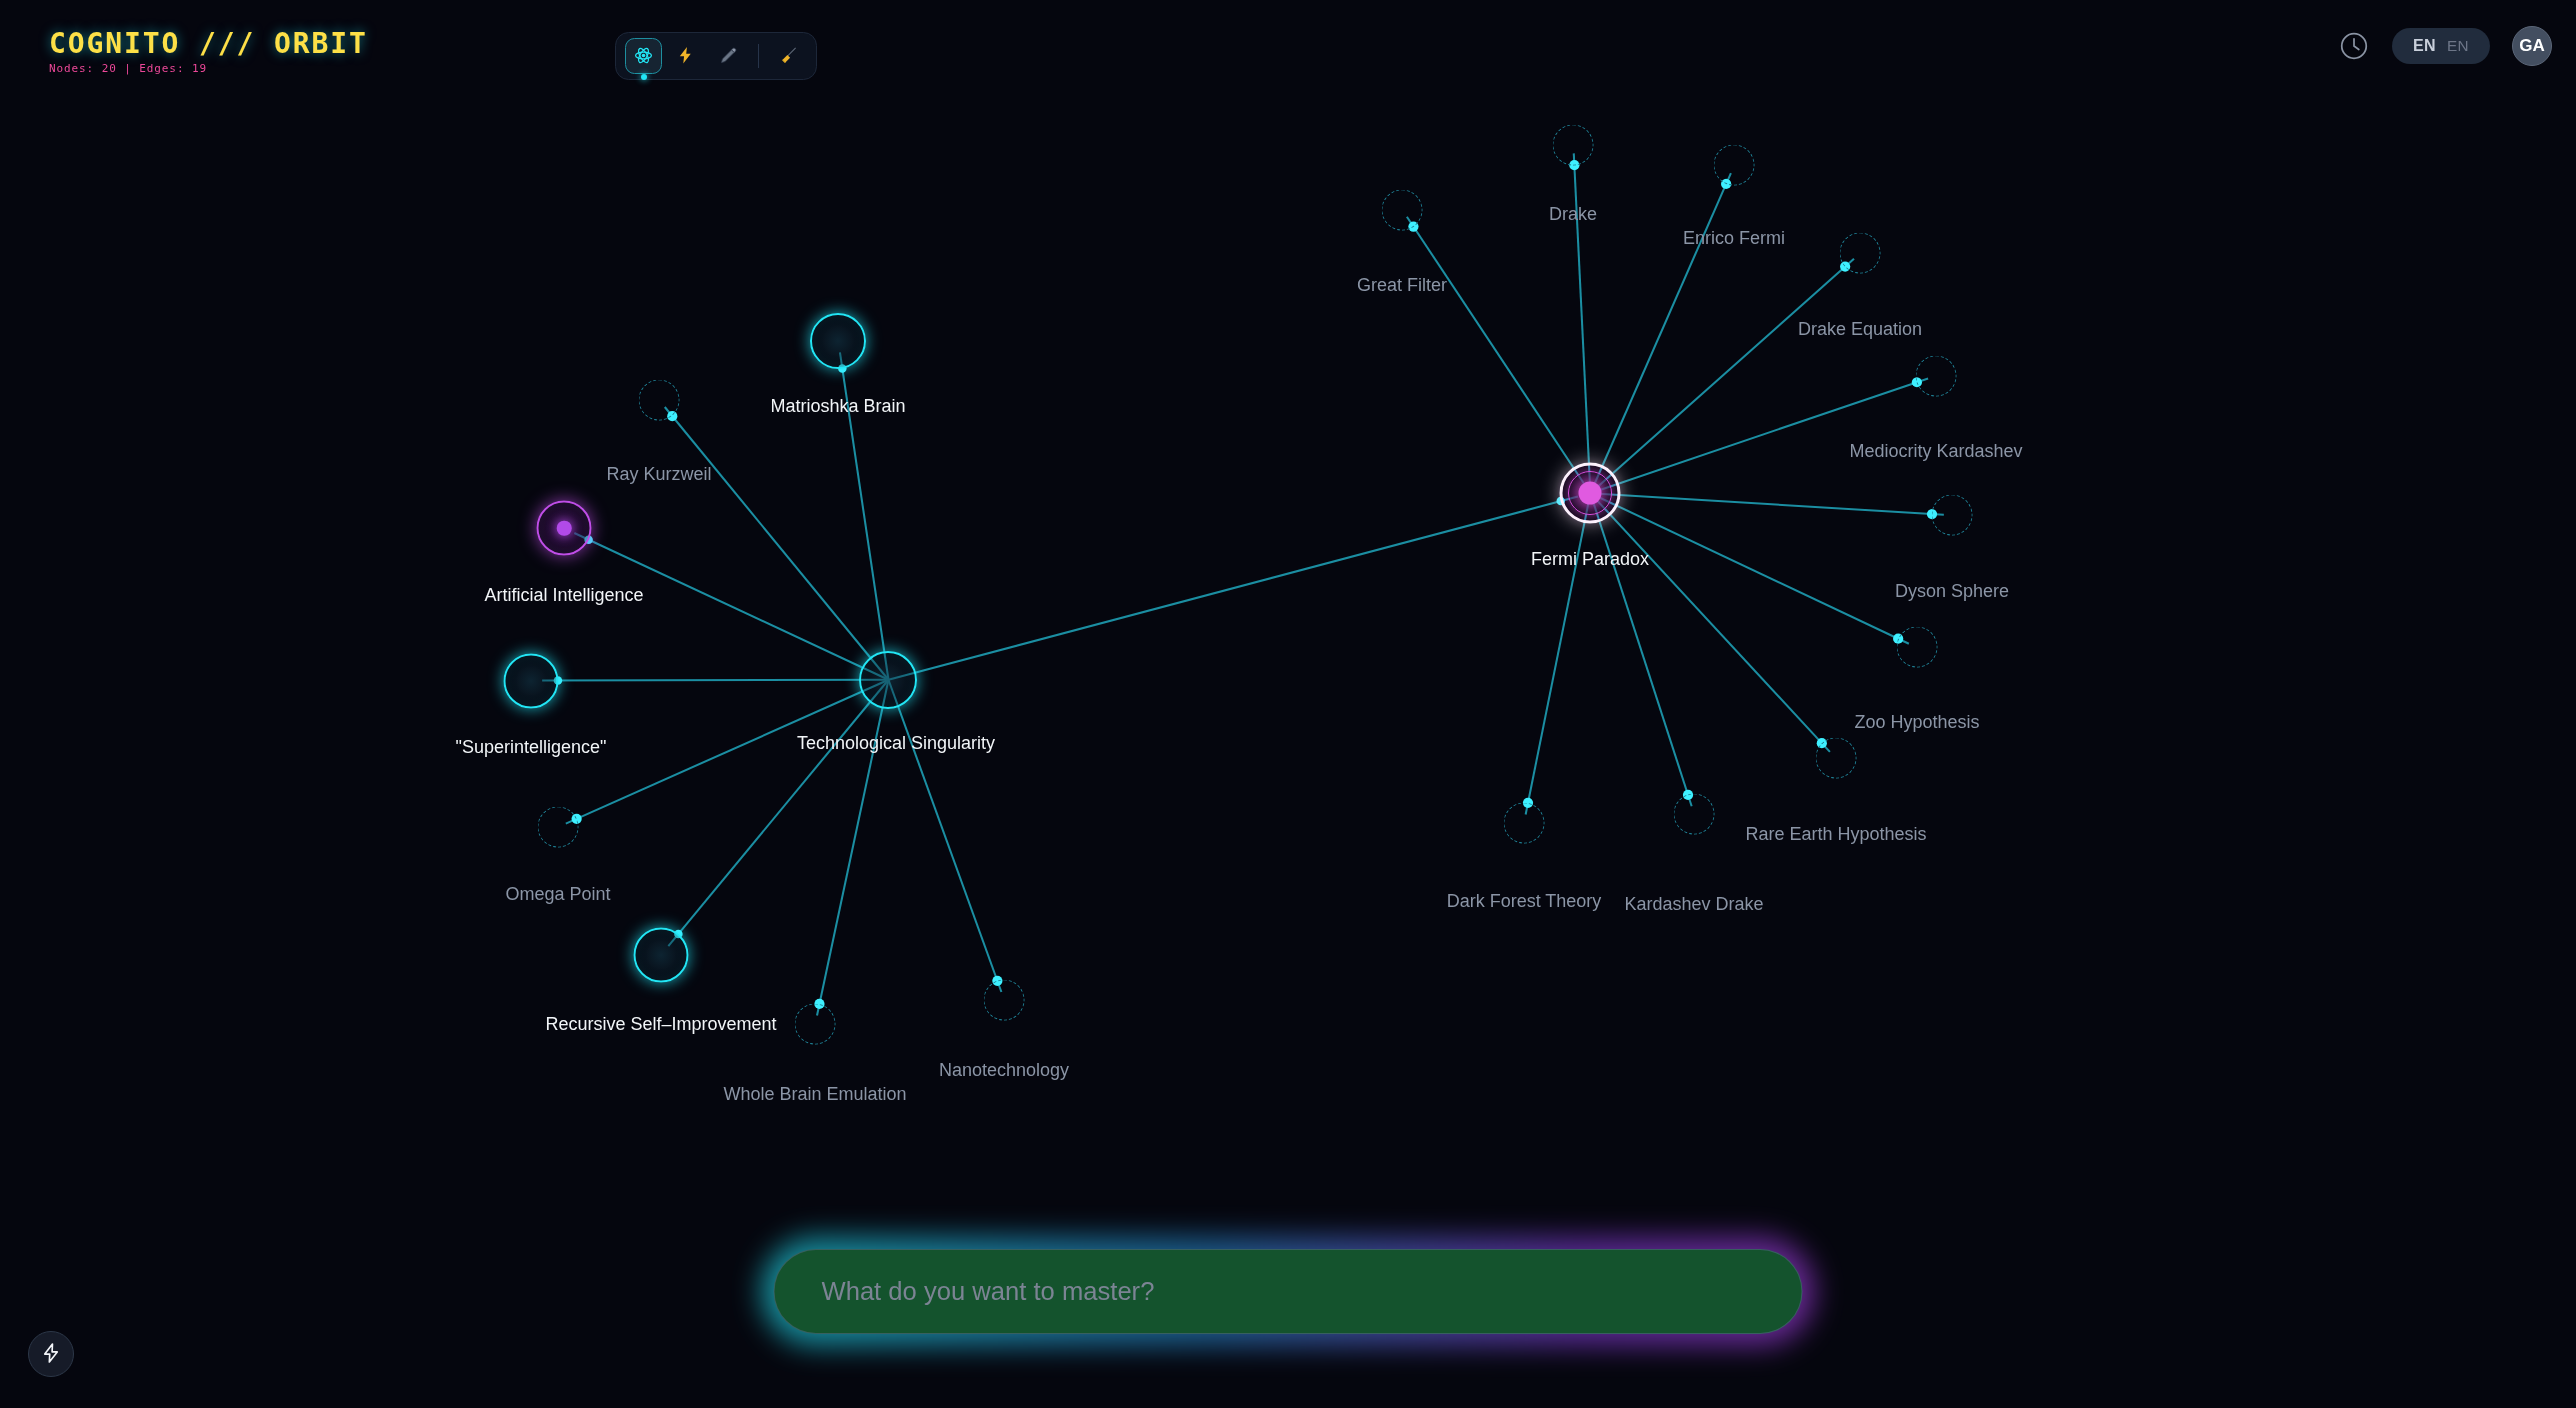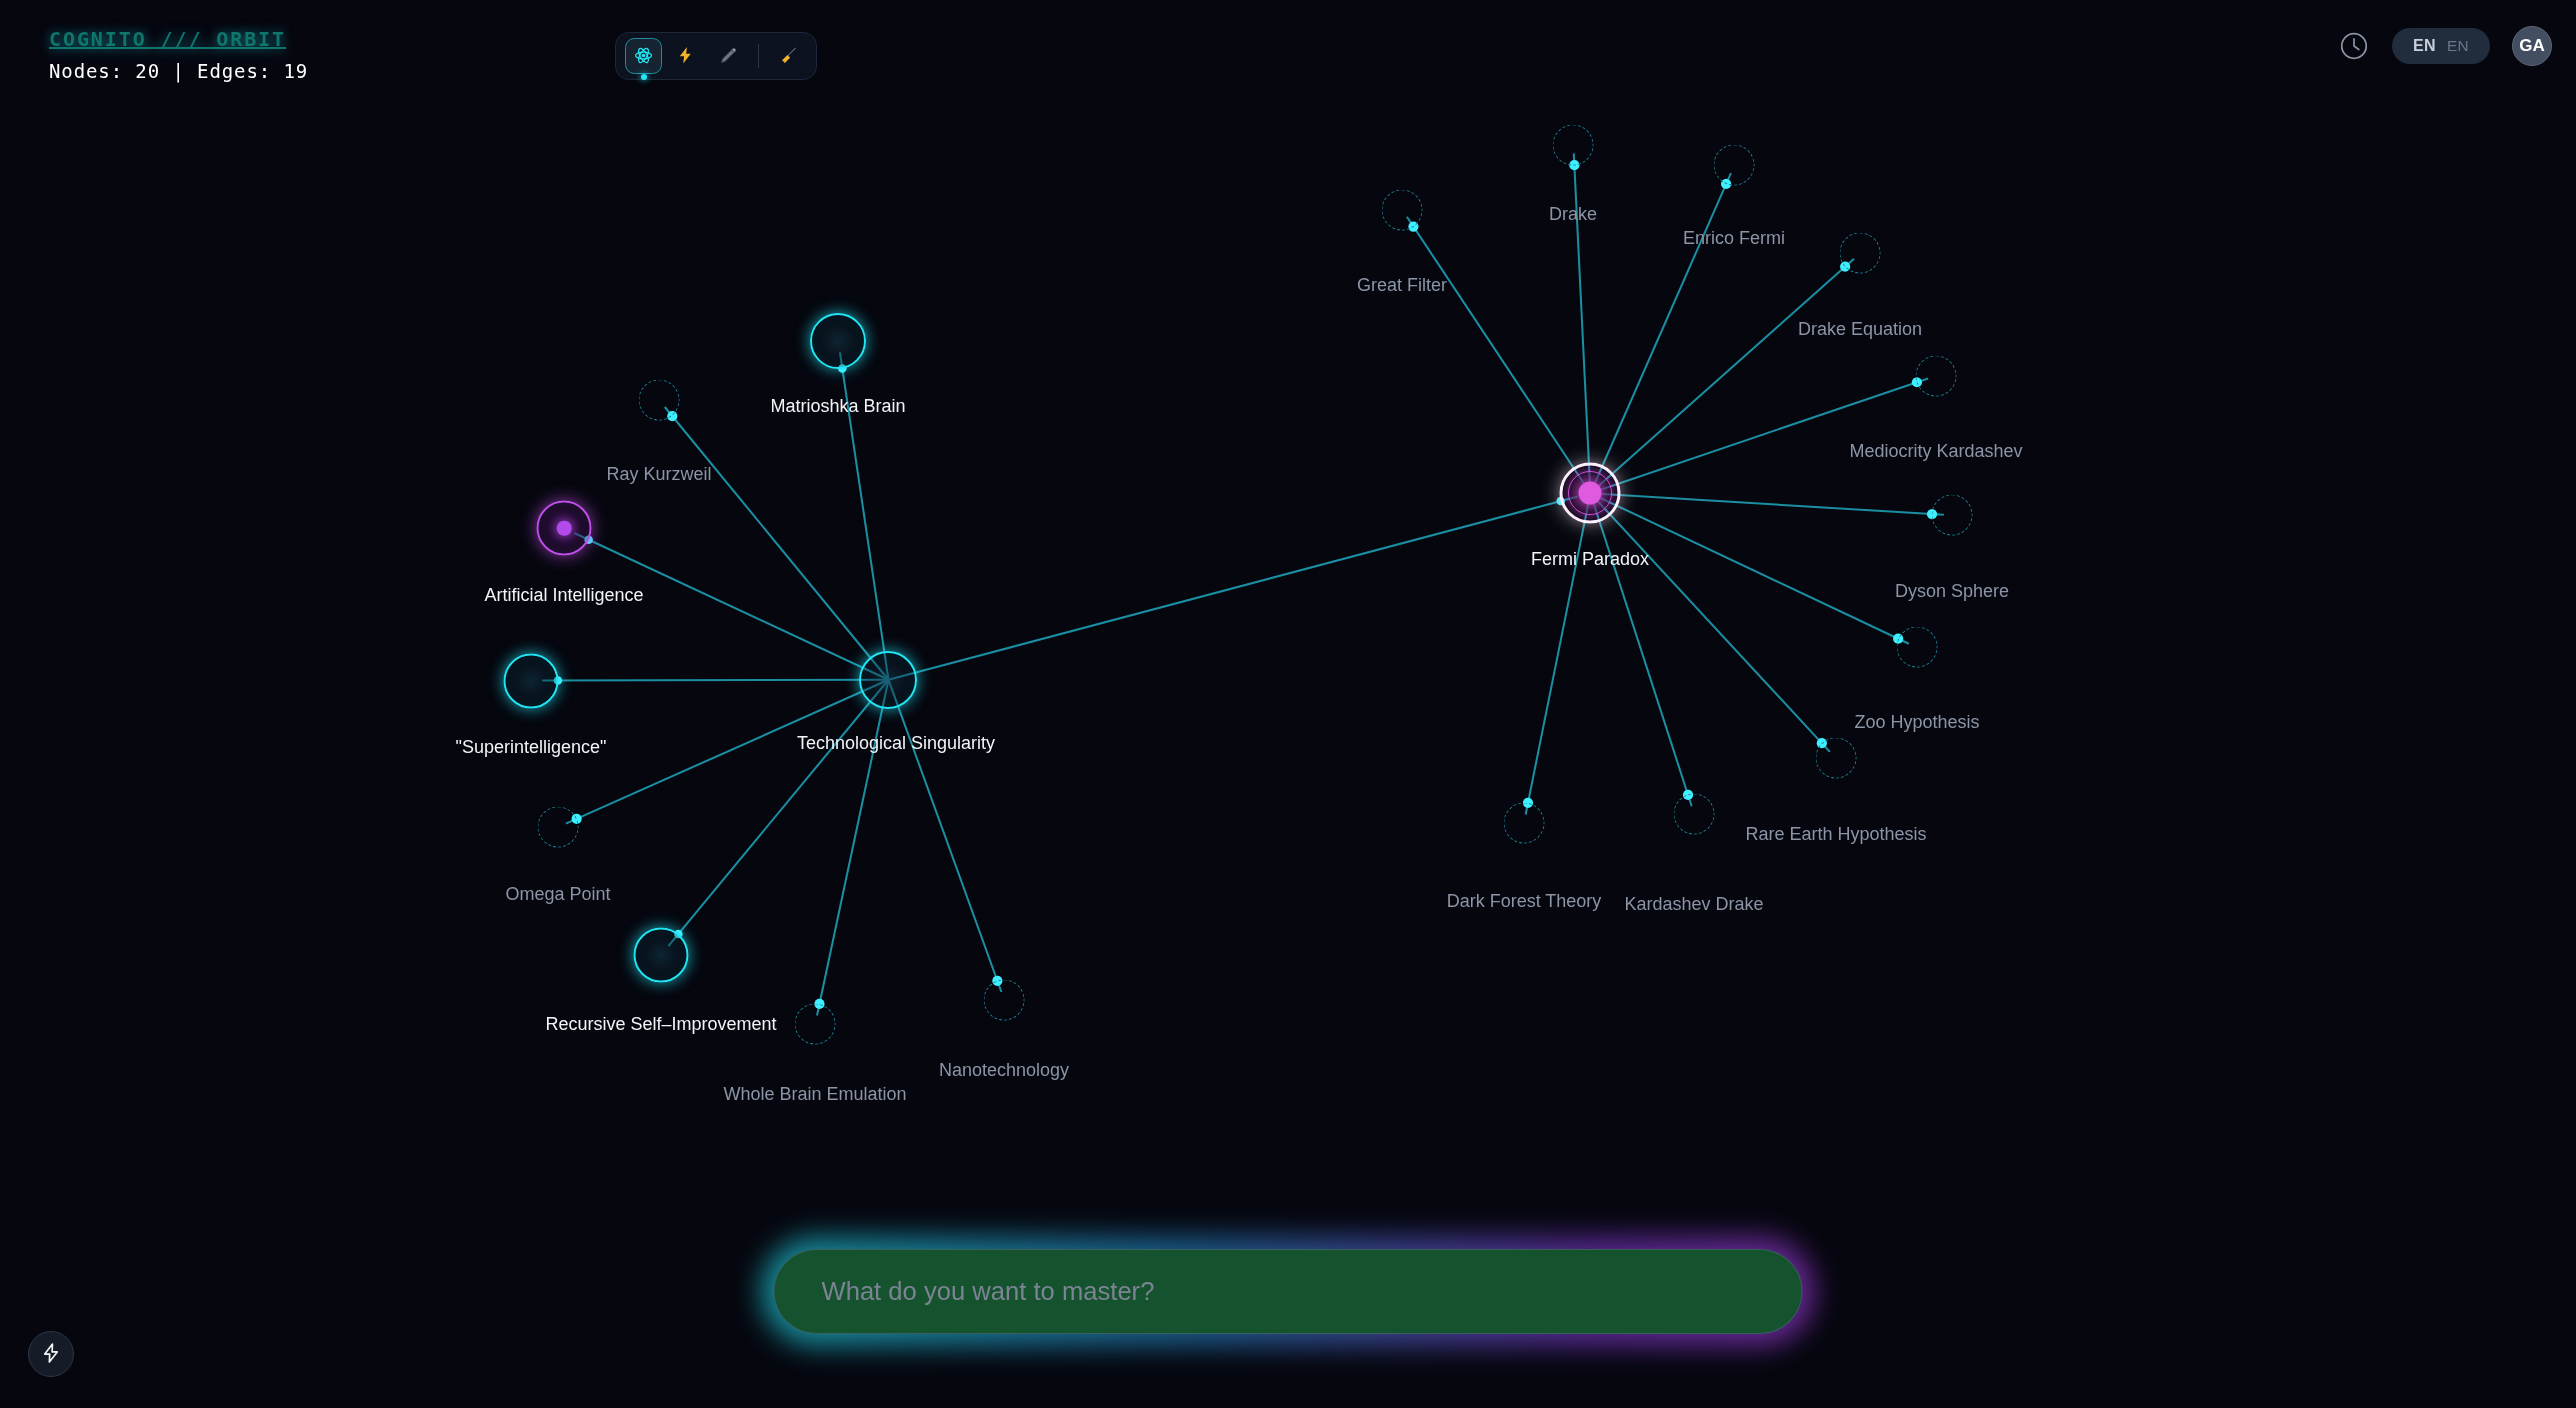--- a/index.html
+++ b/index.html
@@ -10,29 +10,28 @@
     overflow: hidden;
     font-family: "Liberation Sans", sans-serif;
     -webkit-font-smoothing: antialiased;
   }
   #app { position: relative; width: 2576px; height: 1409px; background: #05060e; }
 
   
   .brand-block { position: absolute; left: 49px; top: 27px; }
   .brand-title {
     font-family: "DejaVu Sans Mono", "Liberation Mono", monospace;
-    font-size: 20px; font-weight: 700; letter-spacing: 1.9px;
-    color: #0f766e; text-shadow: 0 0 12px rgba(34,230,245,.55);
+    font-size: 28px; font-weight: 700; letter-spacing: 1.9px;
+    color: #fde047; text-shadow: 0 0 12px rgba(34,230,245,.55);
     white-space: nowrap;
-    text-decoration: underline;
   }
   .brand-stats {
-    margin-top: 9px;
+    margin-top: 2px;
     font-family: "DejaVu Sans Mono", "Liberation Mono", monospace;
-    font-size: 19px; letter-spacing: 0.9px; color: #ffffff; white-space: nowrap;
+    font-size: 11px; letter-spacing: 0.9px; color: #ec4899; white-space: nowrap;
   }
 
   
   .toolbar {
     position: absolute; left: 615px; top: 31.5px;
     height: 48px; display: flex; align-items: center;
     padding: 0 9.4px; gap: 5.1px;
     background: rgba(14,20,34,.88);
     border: 0.9px solid #1d2739; border-radius: 13.6px;
   }

